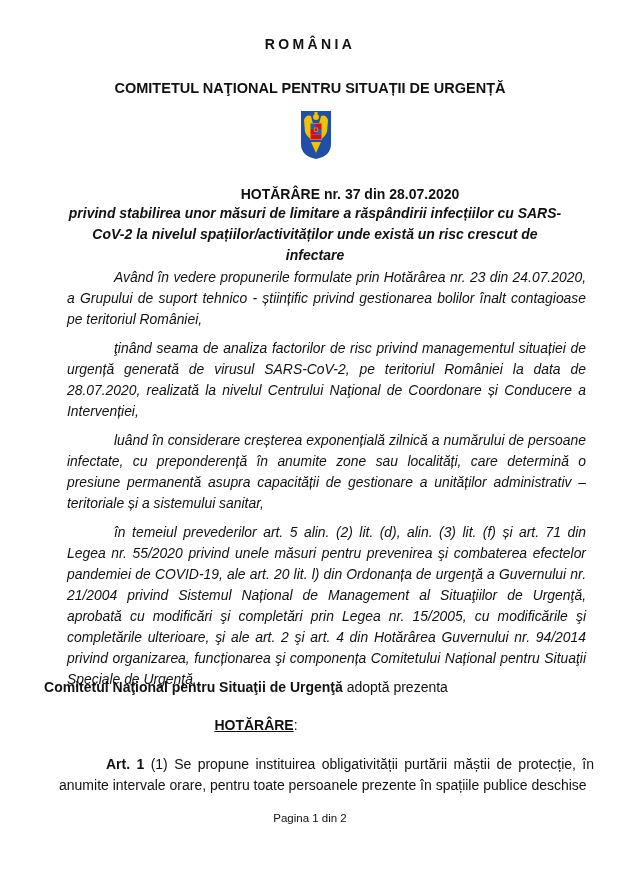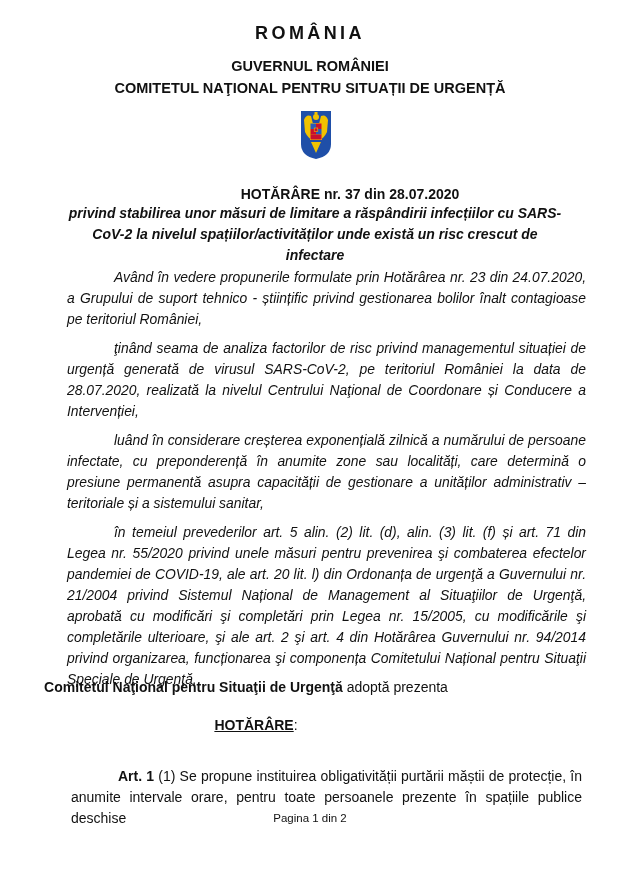--- a/index.html
+++ b/index.html
@@ -24,21 +24,21 @@
     }
     .header {
       position: absolute;
       left: 0;
       width: 620px;
       text-align: center;
       font-weight: bold;
       font-size: 14.5px;
       line-height: 22px;
     }
-    .h-country { top: 22px; letter-spacing: 3.4px; font-size: 18px; }
+    .h-country { top: 33px; letter-spacing: 3.4px; font-size: 14px; }
     .h-gov { top: 55px; }
     .h-committee { top: 77px; }
 
     .coat {
       position: absolute;
       left: 300px;
       top: 110px;
       width: 32px;
       height: 50px;
     }
@@ -106,40 +106,39 @@
 
     .article {
       position: absolute;
       left: 59px;
       width: 535px;
       top: 754px;
       font-size: 14px;
       line-height: 21px;
       text-align: justify;
     }
-    .article p { margin: 12px; text-indent: 47px; }
+    .article p { margin: 0; text-indent: 47px; }
     .article b { font-weight: bold; }
 
     .footer {
       position: absolute;
       left: 0;
       width: 620px;
       top: 810px;
       text-align: center;
       font-size: 11.5px;
       line-height: 16px;
     }
   </style>
 </head>
 <body>
 
 <div class="page">
 
   <div class="header h-country">ROMÂNIA</div>
-  <div class="header h-gov">GUVERNUL ROMÂNIEI</div>
   <div class="header h-committee">COMITETUL NAŢIONAL PENTRU SITUAȚII DE URGENȚĂ</div>
 
   <svg class="coat" viewBox="0 0 32 50">
 
     <path d="M1 1 H31 V34 Q31 46 16 49 Q1 46 1 34 Z" fill="#1f4fa8"></path>
 
     <path d="M4 10 Q6 4 11 6 L13 14 L12 30 Q8 28 5 22 Z" fill="#f2c200"></path>
     <path d="M28 10 Q26 4 21 6 L19 14 L20 30 Q24 28 27 22 Z" fill="#f2c200"></path>
 
     <circle cx="16" cy="7" r="3" fill="#f2c200"></circle>

